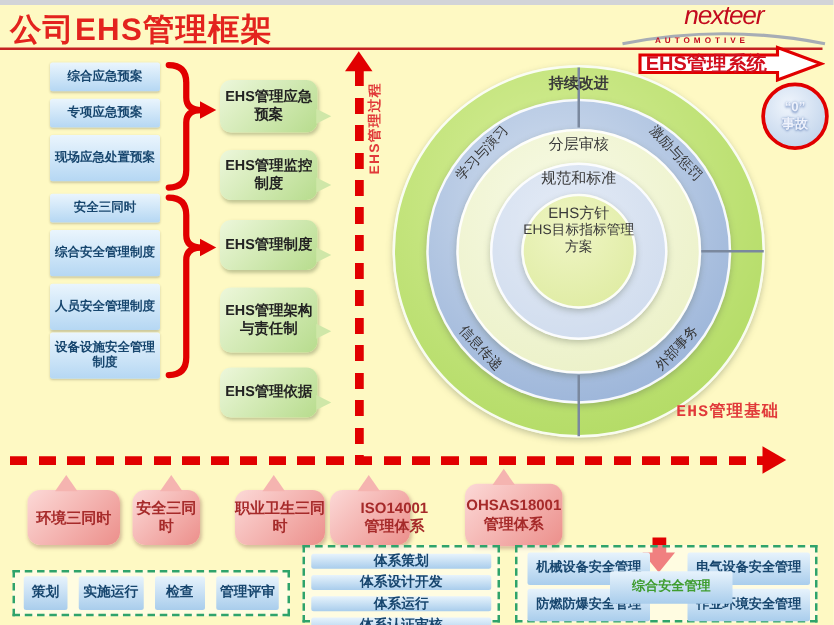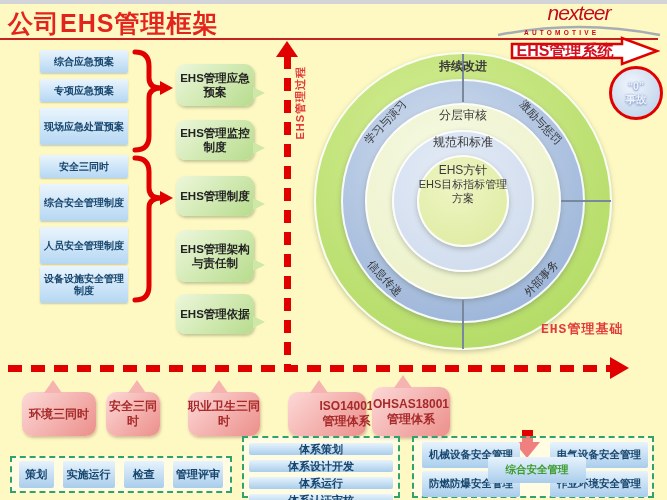--- a/index.html
+++ b/index.html
@@ -81,21 +81,21 @@
 
   
   .pinkbox { position:absolute; display:flex; align-items:center; justify-content:center; text-align:center;
     background:linear-gradient(135deg,#fcd9d7 0%,#ec8f8b 100%); color:#a62a2a; font-size:12px; font-weight:bold; line-height:1.25;
     border-radius:10px; box-shadow:1px 2px 3px rgba(120,60,60,.3); }
   .pinkbox::before { content:""; position:absolute; left:22px; top:-12px; width:0; height:0;
     border-left:9px solid transparent; border-right:9px solid transparent; border-bottom:13px solid #f5b4b0; }
   .pk1 { left:22px;  top:392px; width:74px; height:44px; }
   .pk2 { left:106px; top:392px; width:54px; height:44px; }
   .pk3 { left:188px; top:392px; width:72px; height:44px; }
-  .pk4 { left:288px; top:392px; width:78px; height:44px;padding-left:39px; }
+  .pk4 { left:264px; top:392px; width:64px; height:44px;padding-left:39px; }
   .pk5 { left:372px; top:387px; width:78px; height:50px; }
   .pk6 { left:492px; top:390px; width:78px; height:42px; }
 
   .down-arrow-stem { position:absolute; left:522px; top:430px; width:11px; height:13px; background:#e10000; }
   .down-arrow-head { position:absolute; left:514px; top:442px; width:0; height:0;
     border-left:13px solid transparent; border-right:13px solid transparent; border-top:16px solid #e10000; }
 
   
   .group { position:absolute; border:2px dashed #2fa36b; background:rgba(255,255,255,.5); }
   .grp-a { left:10px; top:456px; width:222px; height:37px; display:flex; align-items:center; gap:9px; padding:0 7px; }

